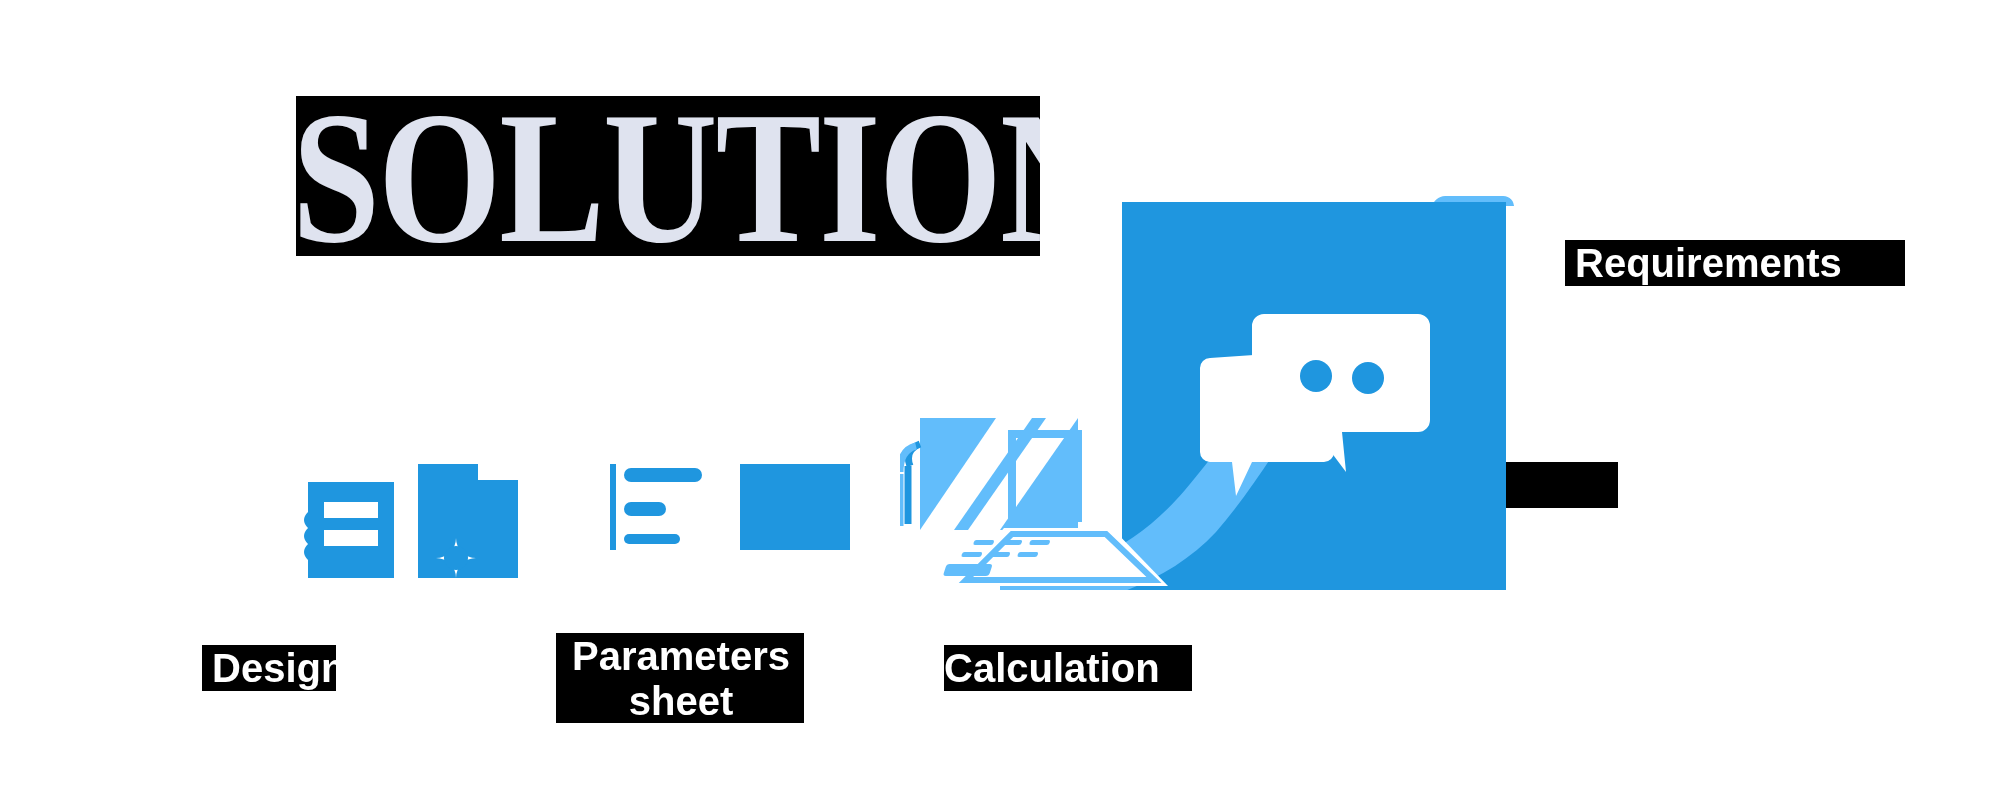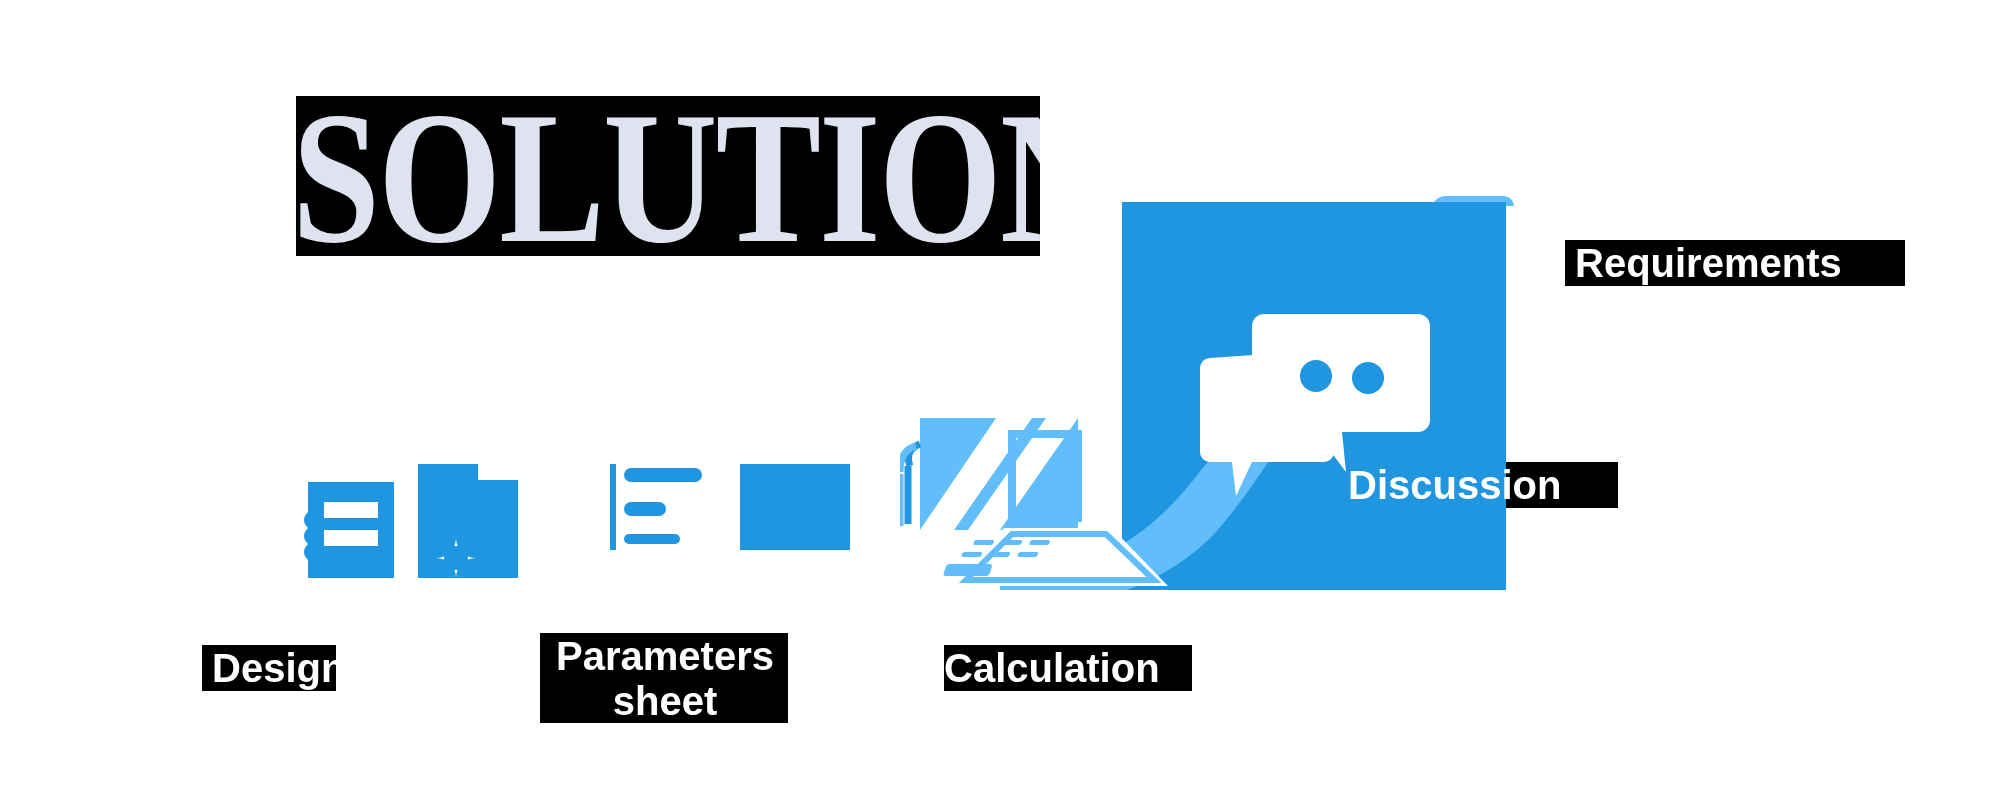--- a/index.html
+++ b/index.html
@@ -121,21 +121,21 @@
   }
 
   #label-design {
     left: 202px; top: 645px;
     width: 134px; height: 46px;
     padding-left: 14px;
   }
   #label-design .label-text { font-size: 40px; margin-left: -4px; }
 
   #label-params {
-    left: 540px; top: 633px;
+    left: 556px; top: 633px;
     width: 248px; height: 90px;
     justify-content: center;
     text-align: center;
     display: flex;
     align-items: flex-start;
     padding-top: 1px;
   }
   #label-params .label-text {
     font-size: 40px;
     text-align: center;
@@ -288,21 +288,18 @@
 
   <div id="label-params" class="label-box">
     <span class="label-text">Parameters sheet</span>
   </div>
 
   <div id="label-calc" class="label-box">
     <span class="label-text">Calculation</span>
   </div>
 
   <div id="label-discussion-bg"></div>
-  <div id="label-discussion" class="label-box">
-    <span class="label-text">Discussion</span>
-  </div>
 
   <div id="label-requirements" class="label-box">
     <span class="label-text">Requirements</span>
   </div>
 
 </div>
 
 </body></html>

